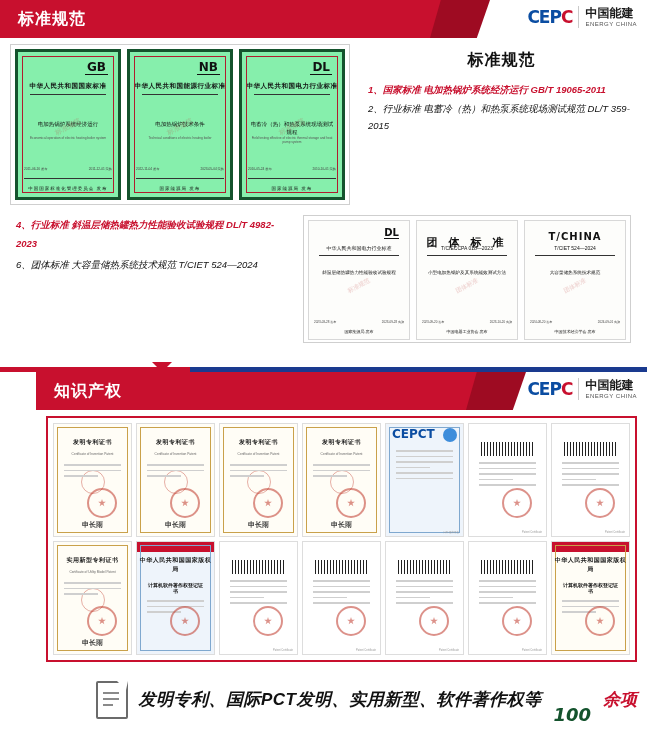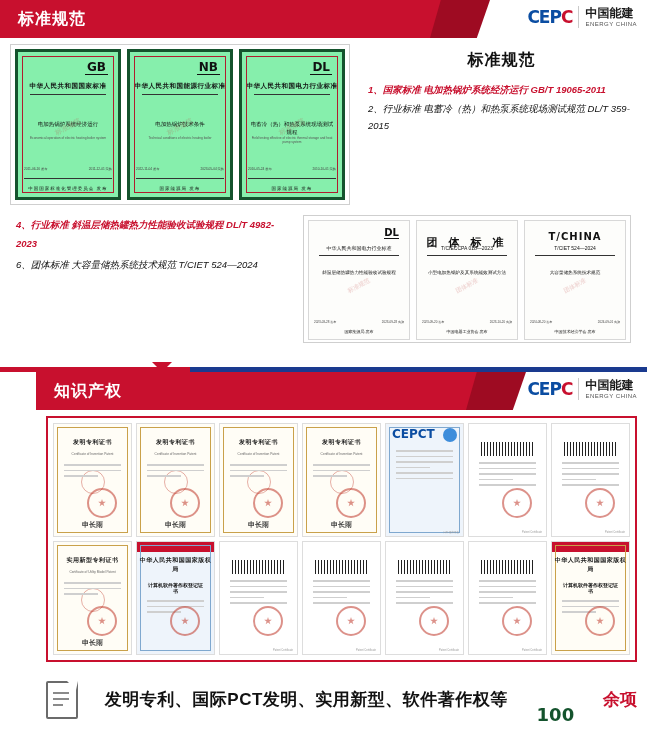--- a/index.html
+++ b/index.html
@@ -484,22 +484,23 @@
     right: 4px; bottom: 2px;
     font-size: 2.6px;
     color: #999;
   }
 
   
   .summary {
     margin-top: 12px;
     display: flex;
     align-items: center;
-    justify-content: space-between;
+    justify-content: flex-end;
     gap: 10px;
+    font-style: italic;
   }
   .sum-icon {
     width: 28px; height: 34px;
     border: 2px solid #6b6b6b;
     border-radius: 2px;
     position: relative;
     background: #fff;
     flex: none;
   }
   .sum-icon::before {

